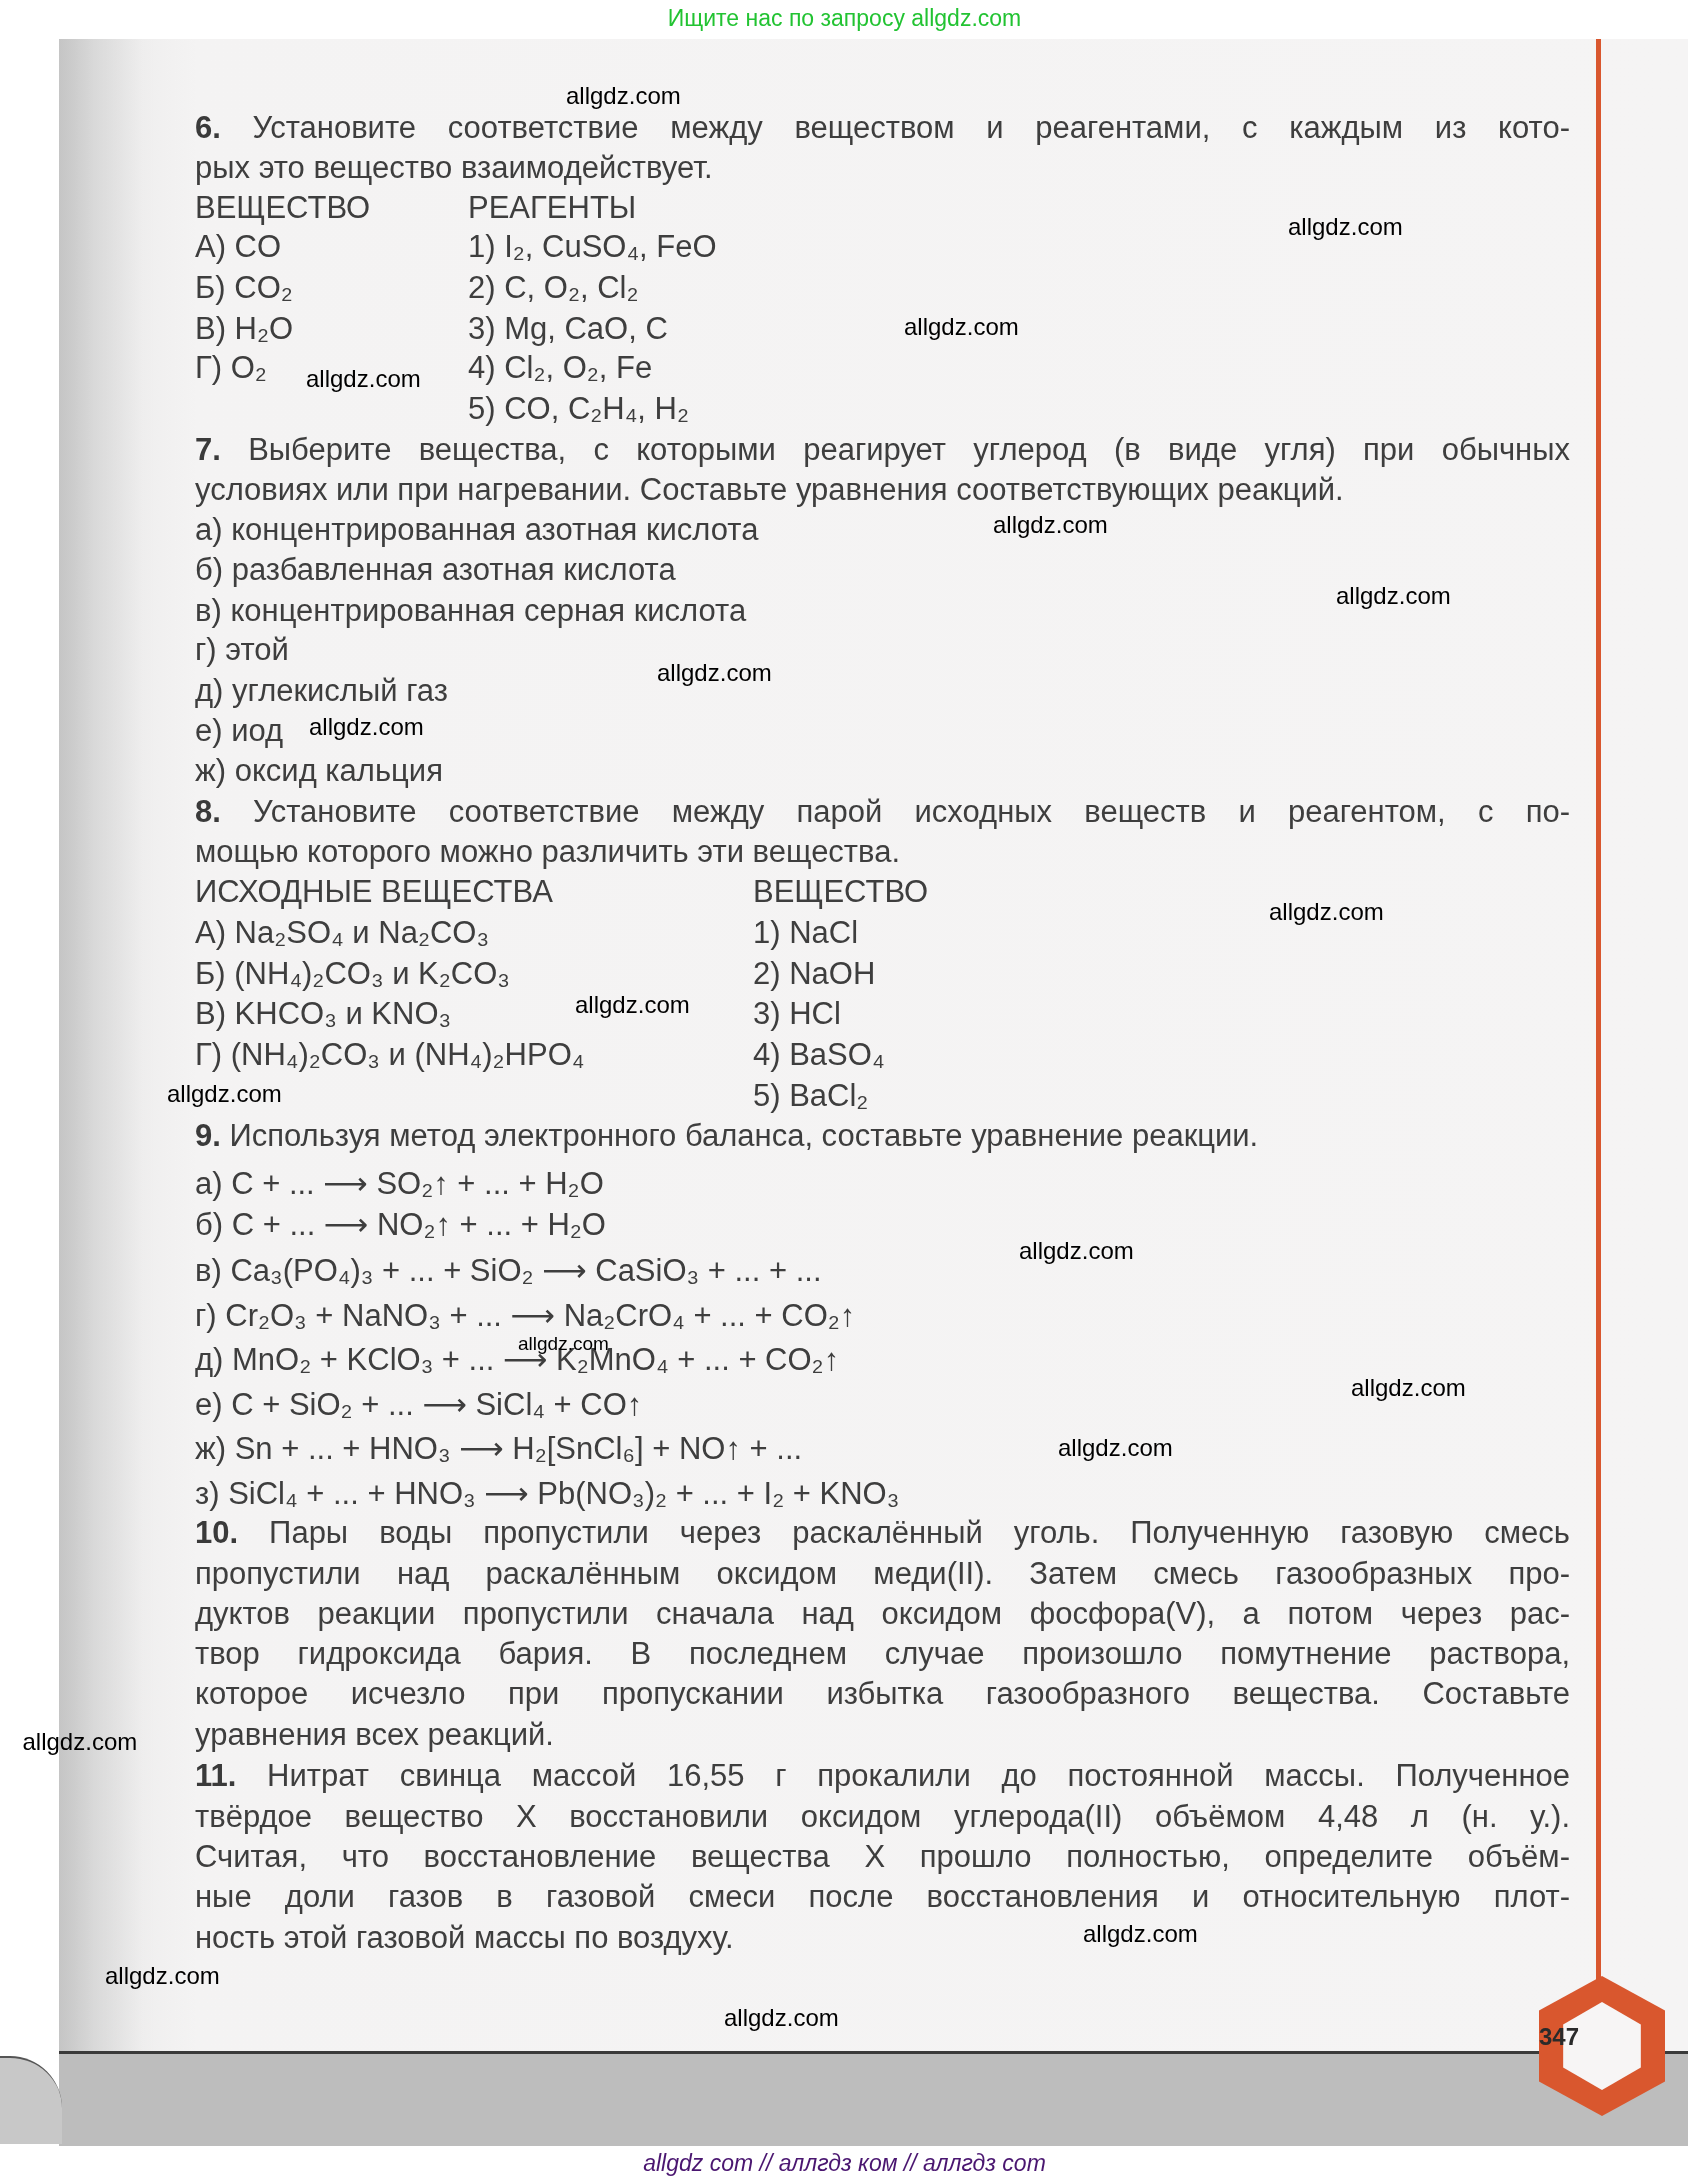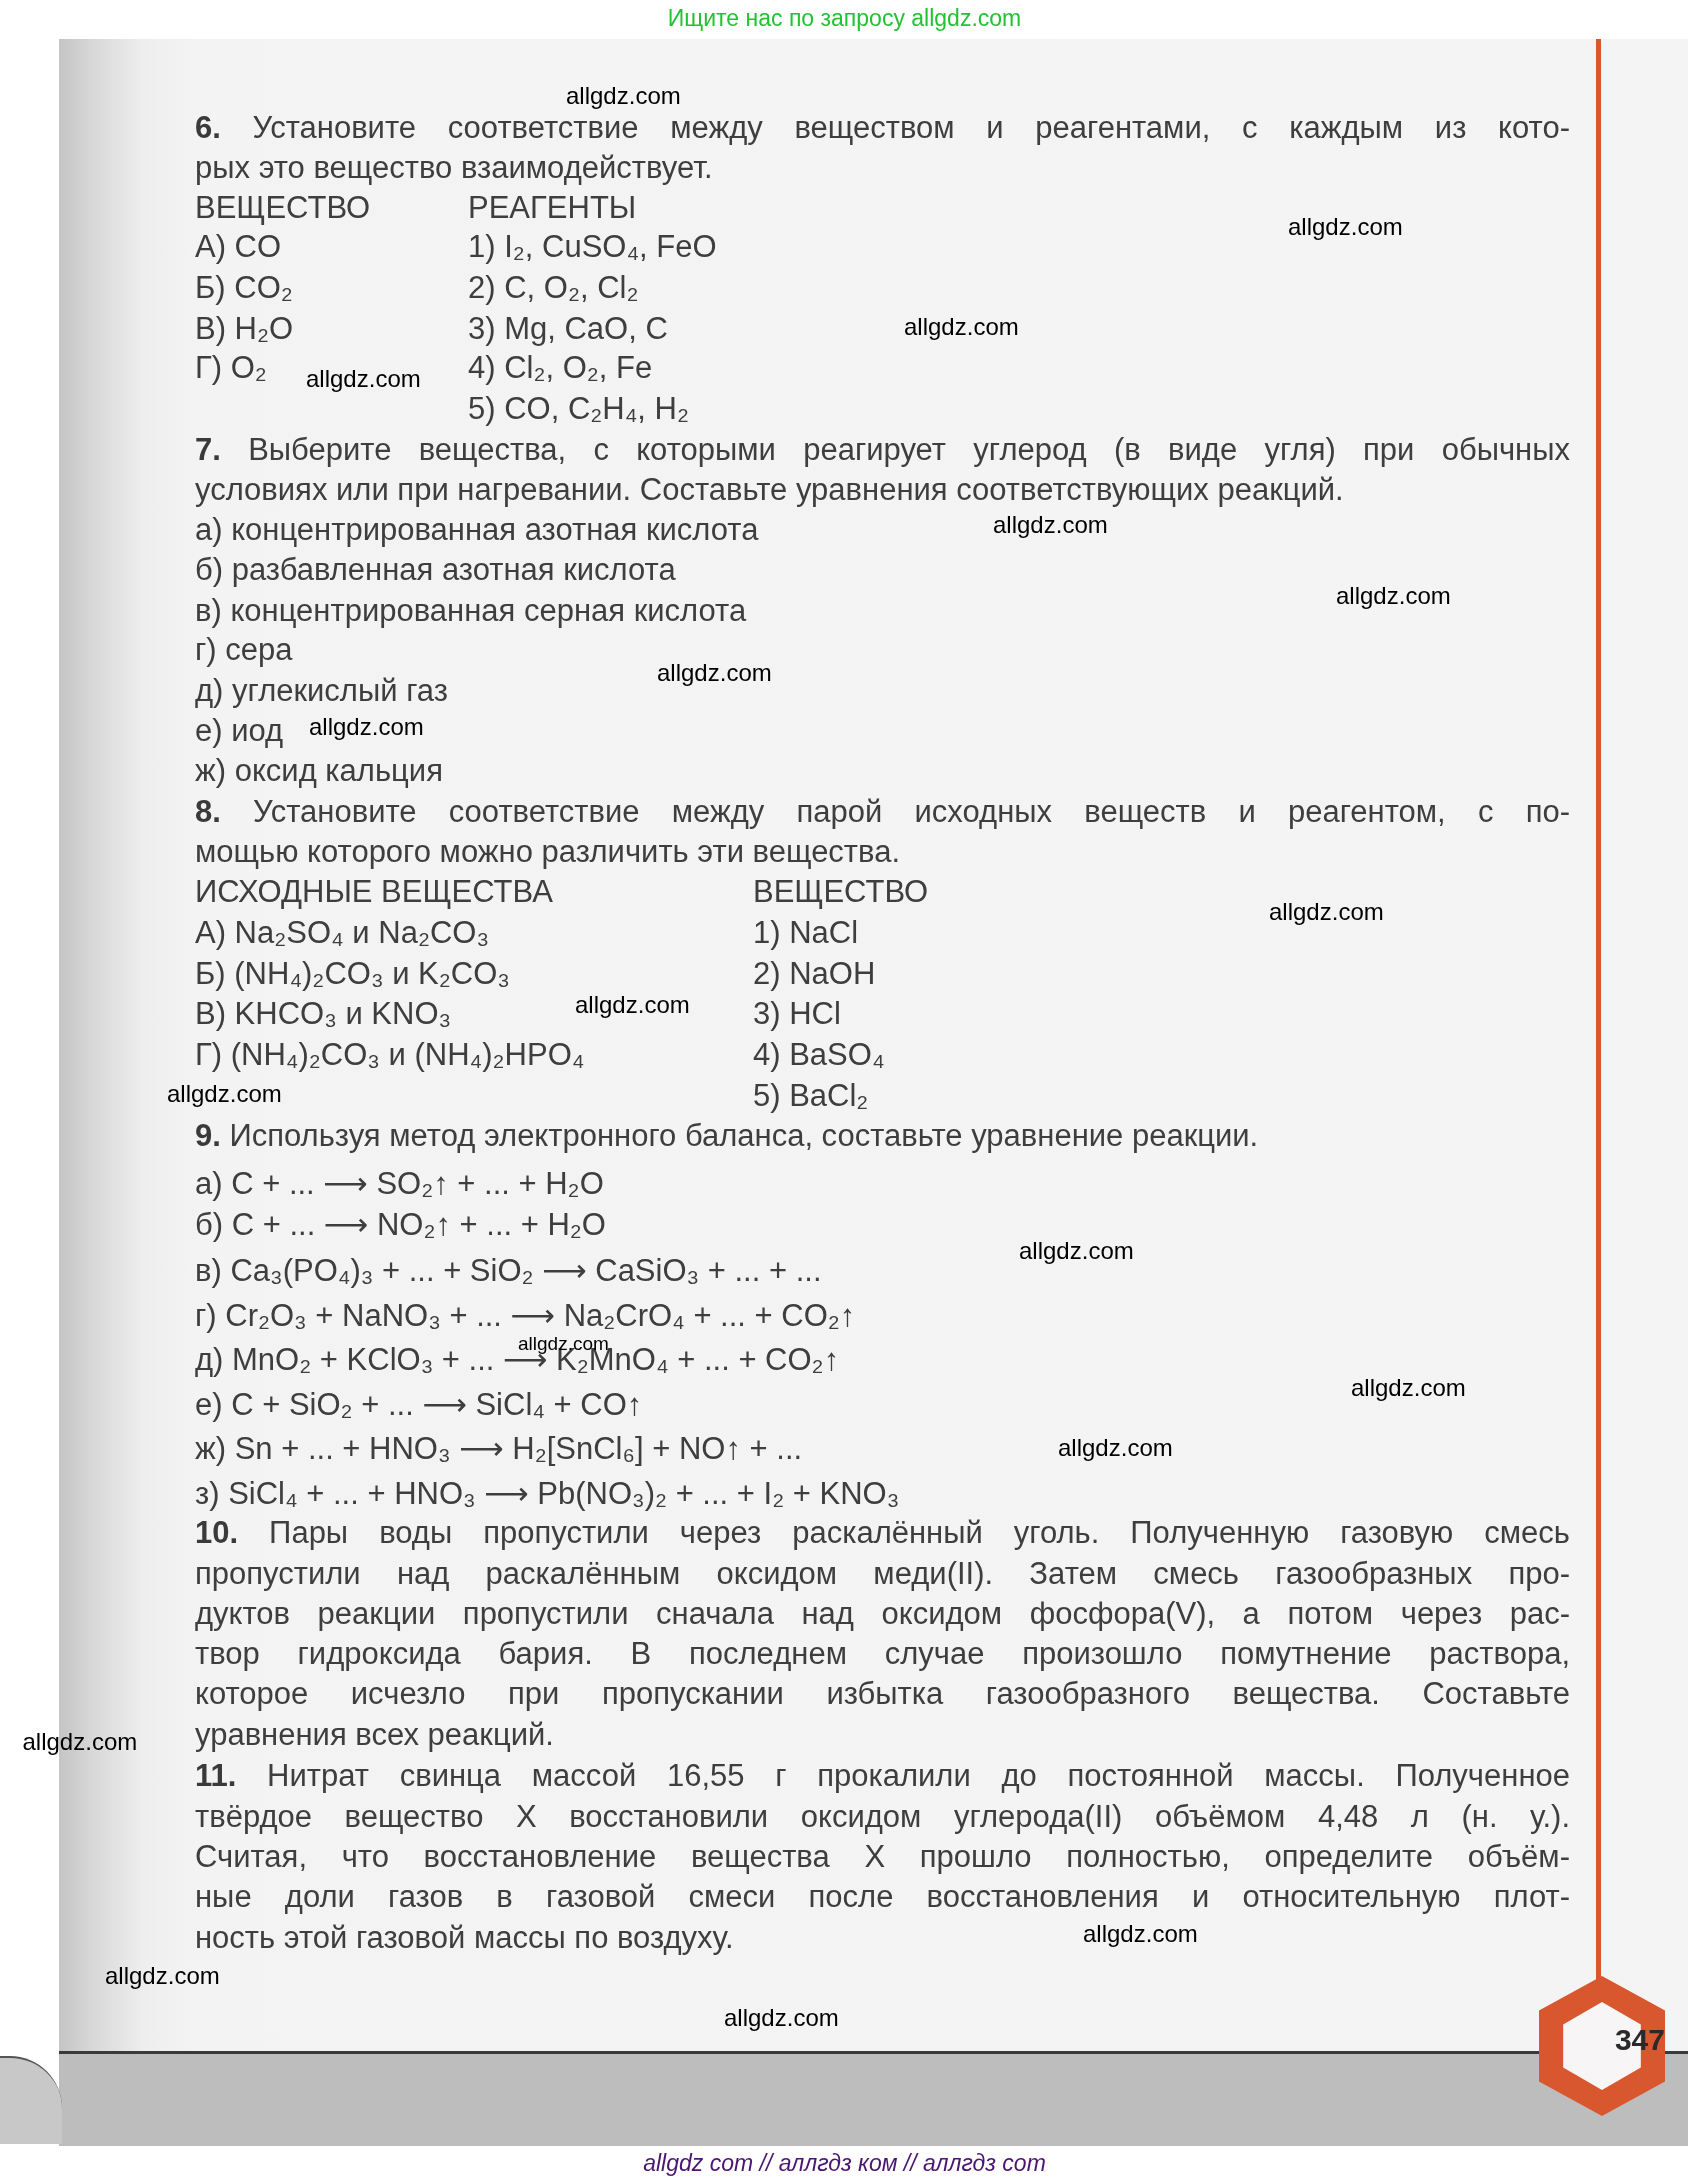--- a/index.html
+++ b/index.html
@@ -11,22 +11,22 @@
         background:linear-gradient(90deg,rgba(180,180,180,0.55),rgba(220,220,220,0.2) 60%,rgba(255,255,255,0));}
   .top-banner{position:absolute;left:0;top:5.2px;width:1689px;text-align:center;
         font-size:23px;color:#22c332;}
   .red-rule{position:absolute;left:1596px;top:39px;width:5.2px;height:1941px;background:#d9572e;}
   .footer-band{position:absolute;left:59px;top:2051px;width:1630px;height:92px;
         background:#bdbdbd;border-top:3.5px solid #3a3a3a;}
   .footer-band::before{content:"";position:absolute;left:0;top:-3.5px;width:100%;height:3.5px;}
   .footer-curve{position:absolute;left:0;top:2056px;width:62px;height:86px;background:#c8c8c8;
         border-top:2.6px solid #555;border-top-right-radius:52px;}
   .hex{position:absolute;left:1539px;top:1976px;width:126px;height:140px;}
-  .page-num{position:absolute;left:1539px;top:2023px;width:126px;text-align:right;
-        font-size:30px;font-weight:bold;color:#2a2a2a;}
+  .page-num{position:absolute;left:1539px;top:2023px;width:126px;text-align:left;
+        font-size:24px;font-weight:bold;color:#2a2a2a;}
   .bottom-banner{position:absolute;left:0;top:2150px;width:1689px;text-align:center;
         font-size:23px;color:#4a1670;font-style:italic;}
   .ln{position:absolute;left:195px;font-size:31px;color:#3e3e3e;white-space:nowrap;line-height:40px;}
   .ln b{color:#3a3a3a;}
   .justify{width:1375px;text-align:justify;text-align-last:justify;}
   .col2{position:absolute;left:469px;}
   .wm{position:absolute;font-size:24px;color:#000;white-space:nowrap;}
 </style>
 </head>
 <body>
@@ -45,21 +45,21 @@
 <div class="ln" style="top:348px"><span>Г) O₂</span><span class="col2" style="left:273px">4) Cl₂, O₂, Fe</span></div>
 <div class="ln" style="top:389px">
     <span class="col2" style="left:273px">5) CO, C₂H₄, H₂</span>
   </div>
 
 <div class="ln justify" style="top:430px"><b>7.</b> <span>Выберите вещества, с которыми реагирует углерод (в виде угля) при обычных</span></div>
 <div class="ln" style="top:470px">условиях или при нагревании. Составьте уравнения соответствующих реакций.</div>
 <div class="ln" style="top:510px">а) концентрированная азотная кислота</div>
 <div class="ln" style="top:550px">б) разбавленная азотная кислота</div>
 <div class="ln" style="top:591px">в) концентрированная серная кислота</div>
-<div class="ln" style="top:630px">г) сера</div>
+<div class="ln" style="top:630px">г) этой</div>
 <div class="ln" style="top:671px">д) углекислый газ</div>
 <div class="ln" style="top:711px">е) иод</div>
 <div class="ln" style="top:751px">ж) оксид кальция</div>
 
 <div class="ln justify" style="top:792px"><b>8.</b> <span>Установите соответствие между парой исходных веществ и реагентом, с по-</span></div>
 <div class="ln" style="top:832px">мощью которого можно различить эти вещества.</div>
 <div class="ln" style="top:872px"><span>ИСХОДНЫЕ ВЕЩЕСТВА</span><span class="col2" style="left:558px">ВЕЩЕСТВО</span></div>
 <div class="ln" style="top:913px"><span>А) Na₂SO₄ и Na₂CO₃</span><span class="col2" style="left:558px">1) NaCl</span></div>
 <div class="ln" style="top:954px"><span>Б) (NH₄)₂CO₃ и K₂CO₃</span><span class="col2" style="left:558px">2) NaOH</span></div>
 <div class="ln" style="top:994px"><span>В) KHCO₃ и KNO₃</span><span class="col2" style="left:558px">3) HCl</span></div>

